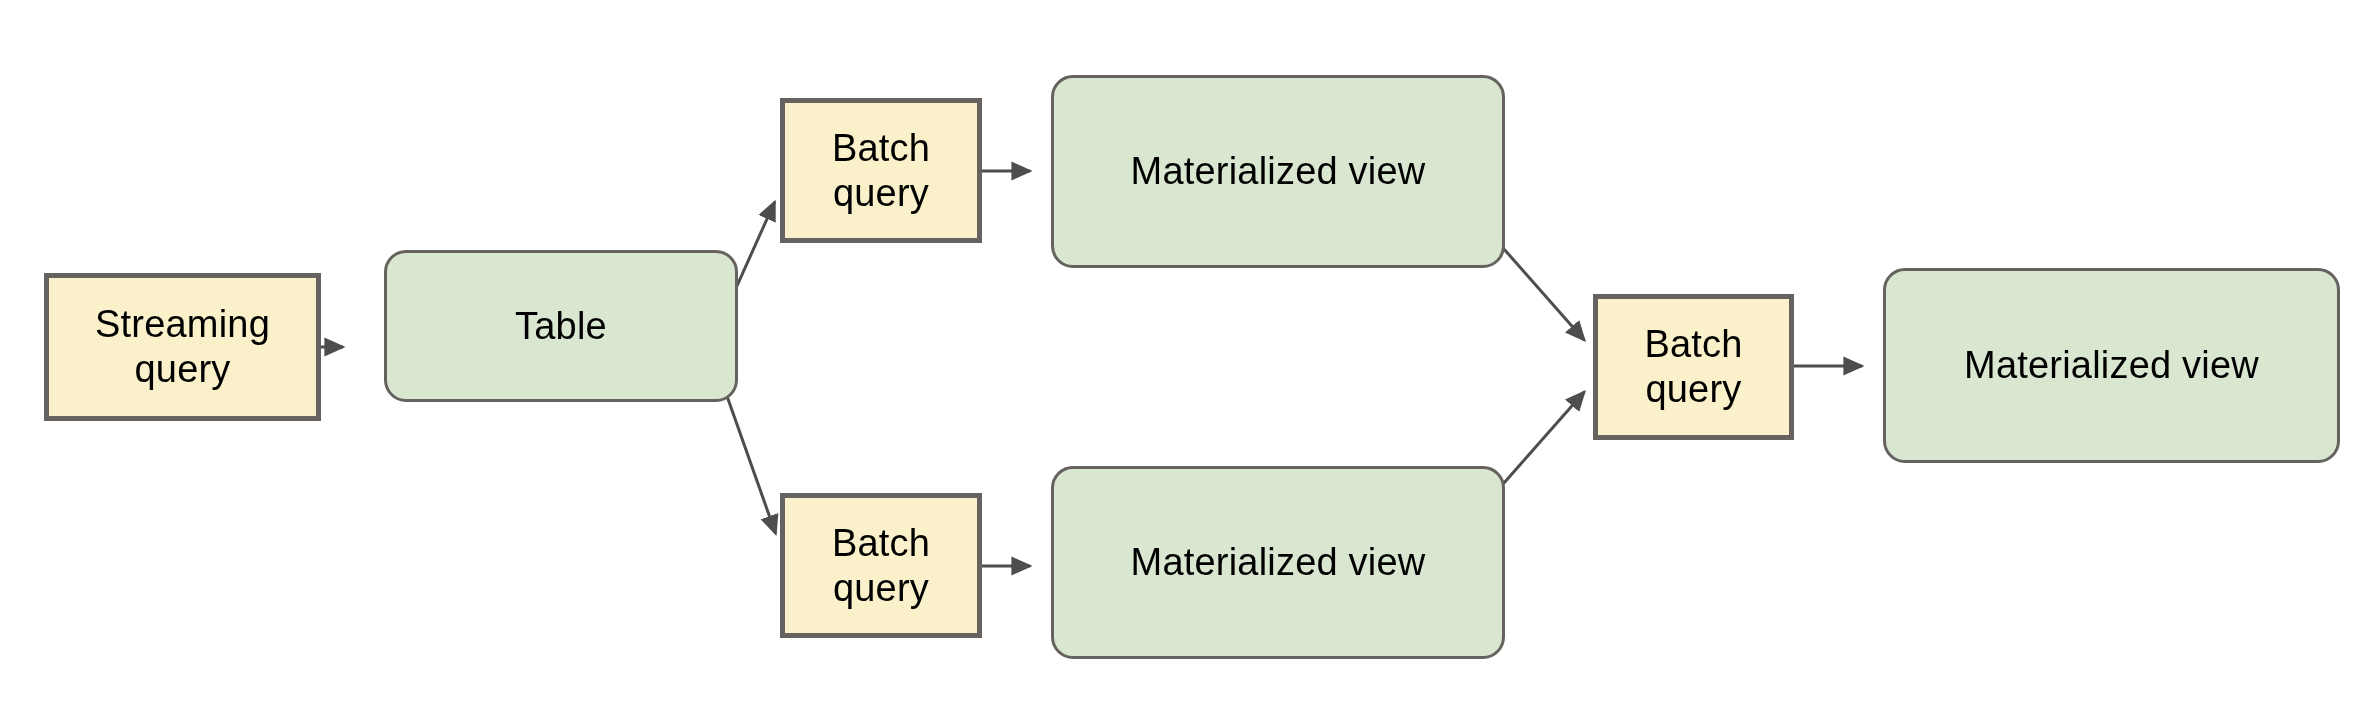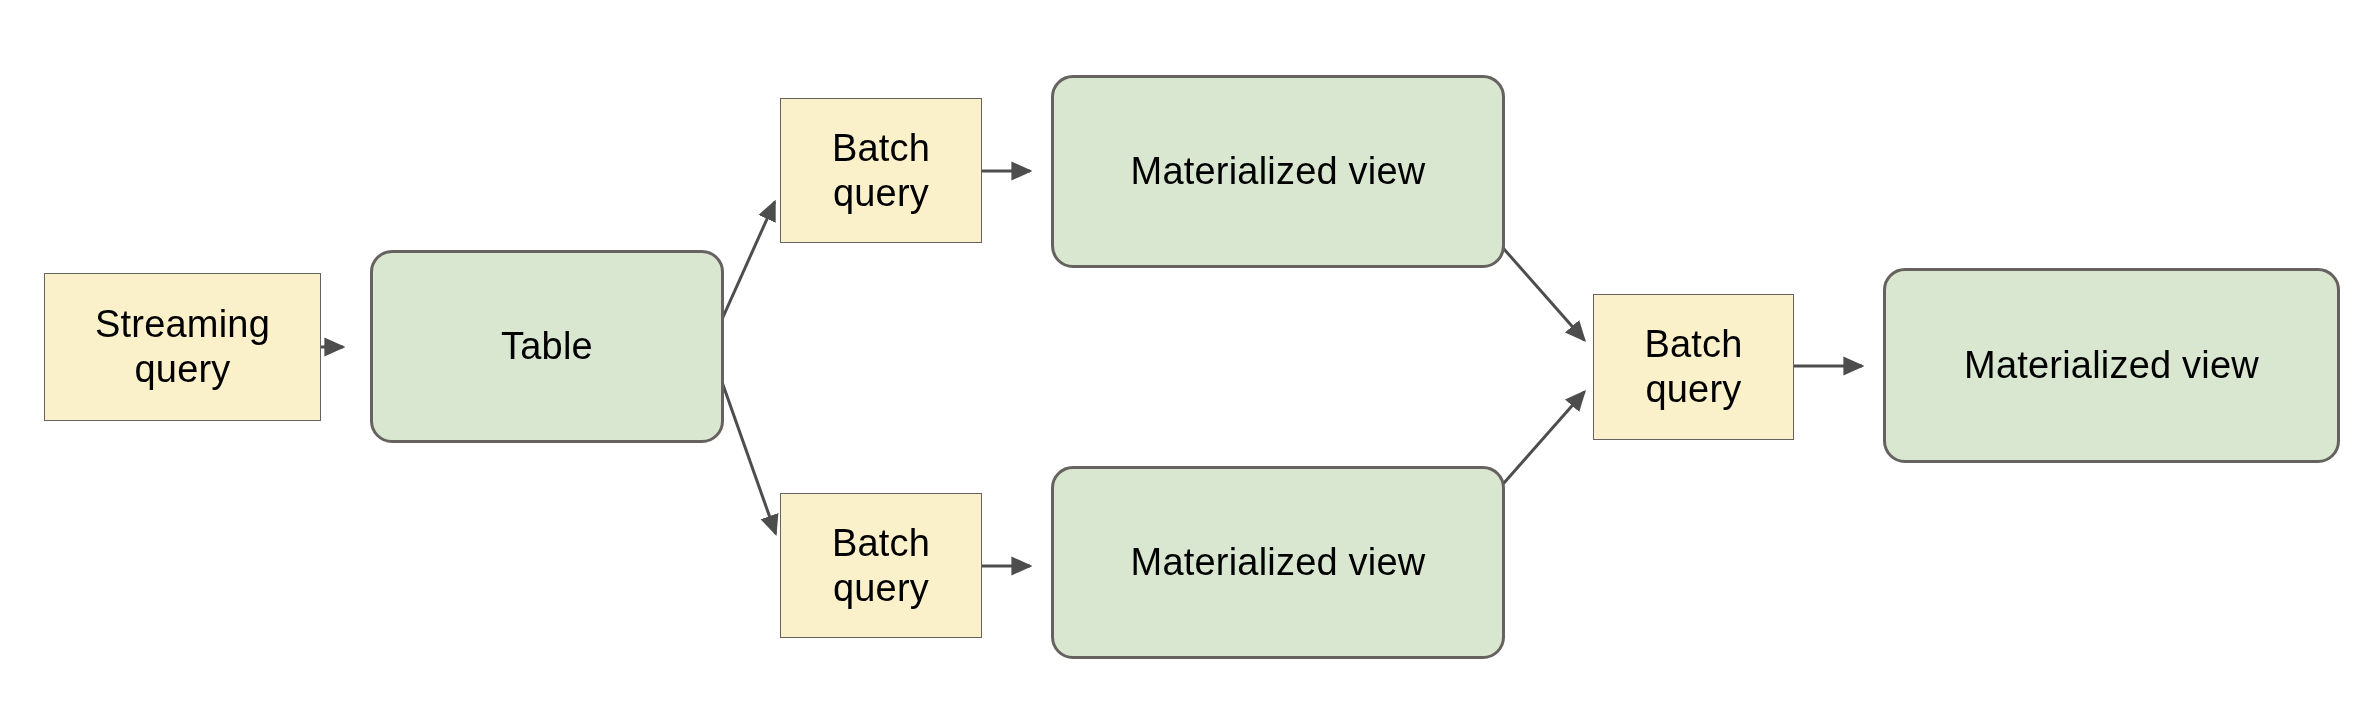--- a/index.html
+++ b/index.html
@@ -34,21 +34,21 @@
     text-align: center;
     color: #000000;
     font-size: 38px;
     line-height: 1.18;
     letter-spacing: 0.2px;
     white-space: pre-line;
     z-index: 2;
   }
   .node.process {
     background: #faf0ca;
-    border: 1px solid #8b5cf6;
+    border: 5px solid #8b5cf6;
     border-radius: 0;
   }
   .node.store {
     background: #d9e7d1;
     border: 3px solid #66625f;
     border-radius: 22px;
     margin-left: 8px;
   }
 </style>
 </head>
@@ -70,21 +70,21 @@
         <line x1="982" y1="566" x2="1030" y2="566" stroke="#4d4d4d" stroke-width="3" marker-end="url(#arrowhead)"></line>
         <line x1="1496" y1="240" x2="1584.4018508036077" y2="340.2495215298644" stroke="#4d4d4d" stroke-width="3" marker-end="url(#arrowhead)"></line>
         <line x1="1496" y1="492" x2="1584.4018508036077" y2="391.7504784701356" stroke="#4d4d4d" stroke-width="3" marker-end="url(#arrowhead)"></line>
         <line x1="1794" y1="366" x2="1862" y2="366" stroke="#4d4d4d" stroke-width="3" marker-end="url(#arrowhead)"></line>
       </g>
   </svg>
 
   <div class="node process" style="left: 44px; top: 273px; width: 277px; height: 148px; border-color: rgb(102, 98, 95); color: rgb(0, 0, 0); background: rgb(250, 240, 202); border-radius: 0px;"><span>Streaming
 query</span></div>
 
-  <div class="node store" style="left: 362px; top: 250px; width: 354px; height: 193px; border-color: rgb(102, 98, 95); color: rgb(0, 0, 0); background: rgb(217, 231, 209);"><span>Table</span></div>
+  <div class="node store" style="left: 376px; top: 250px; width: 354px; height: 152px; border-color: rgb(102, 98, 95); color: rgb(0, 0, 0); background: rgb(217, 231, 209);"><span>Table</span></div>
 
   <div class="node process" style="left: 780px; top: 98px; width: 202px; height: 145px; border-color: rgb(102, 98, 95); color: rgb(0, 0, 0); background: rgb(250, 240, 202); border-radius: 0px;"><span>Batch
 query</span></div>
 
   <div class="node store" style="left: 1043px; top: 75px; width: 454px; height: 193px; border-color: rgb(102, 98, 95); color: rgb(0, 0, 0); background: rgb(217, 231, 209);"><span>Materialized view</span></div>
 
   <div class="node process" style="left: 780px; top: 493px; width: 202px; height: 145px; border-color: rgb(102, 98, 95); color: rgb(0, 0, 0); background: rgb(250, 240, 202); border-radius: 0px;"><span>Batch
 query</span></div>
 
   <div class="node store" style="left: 1043px; top: 466px; width: 454px; height: 193px; border-color: rgb(102, 98, 95); color: rgb(0, 0, 0); background: rgb(217, 231, 209);"><span>Materialized view</span></div>

